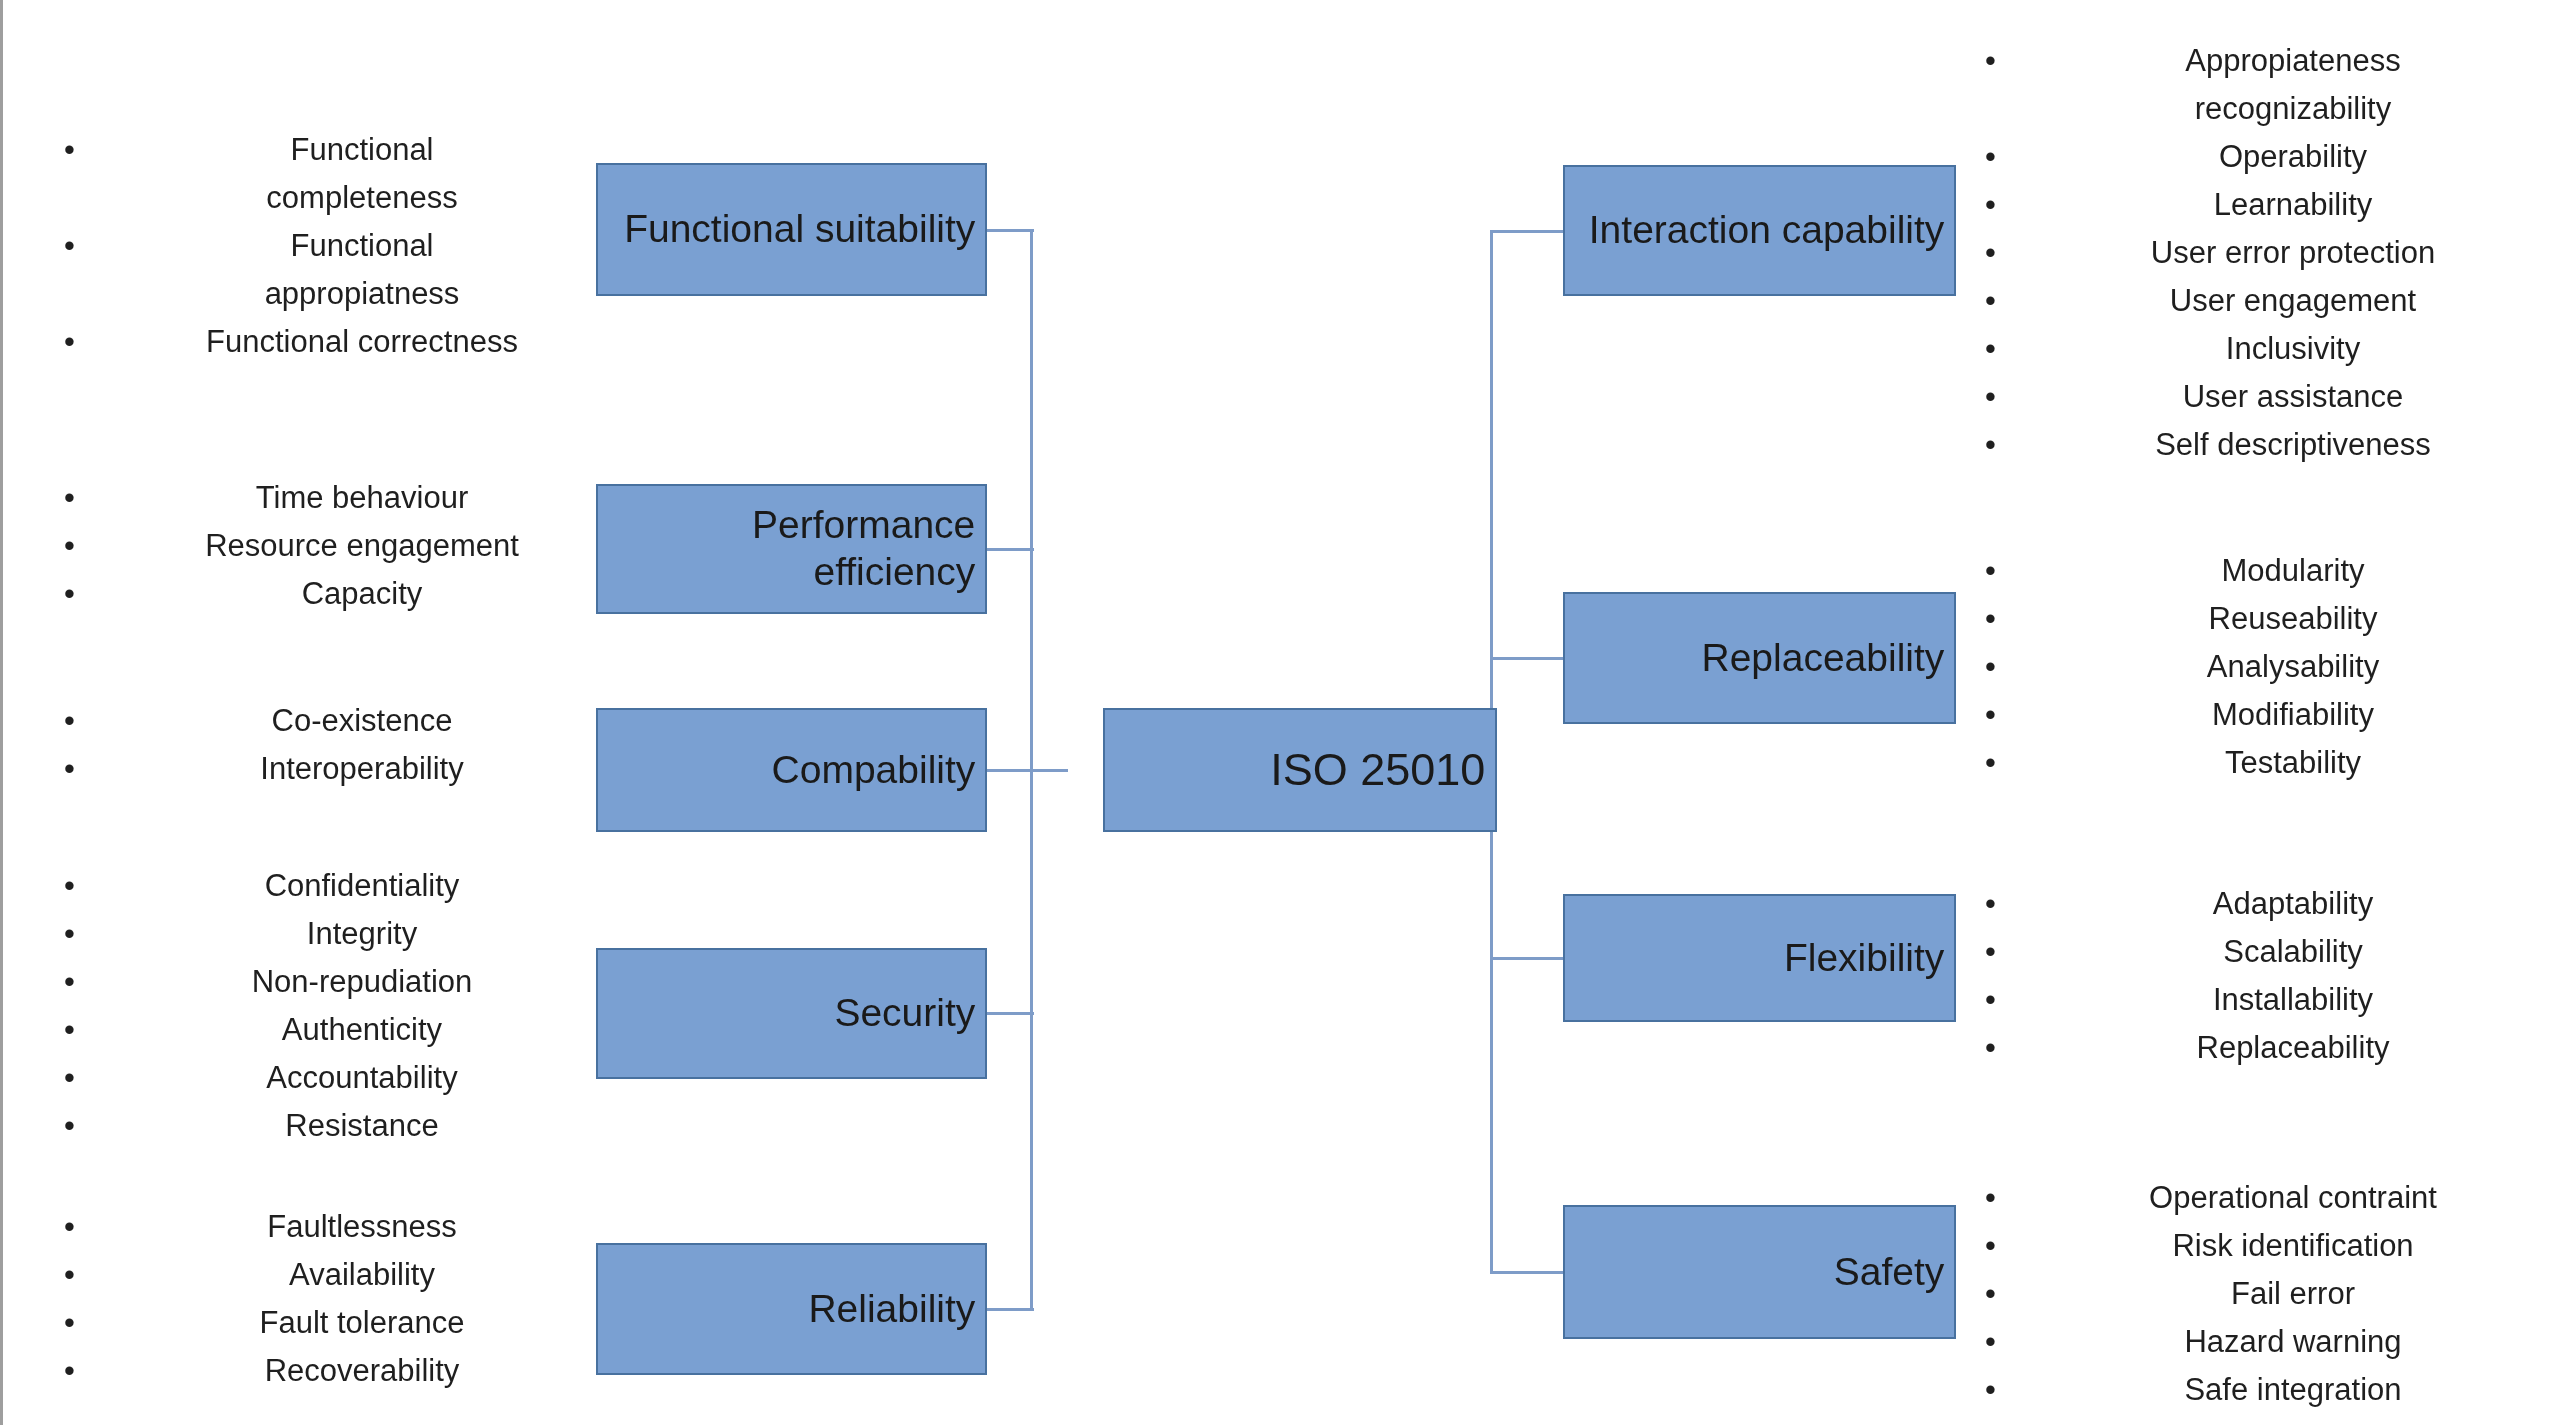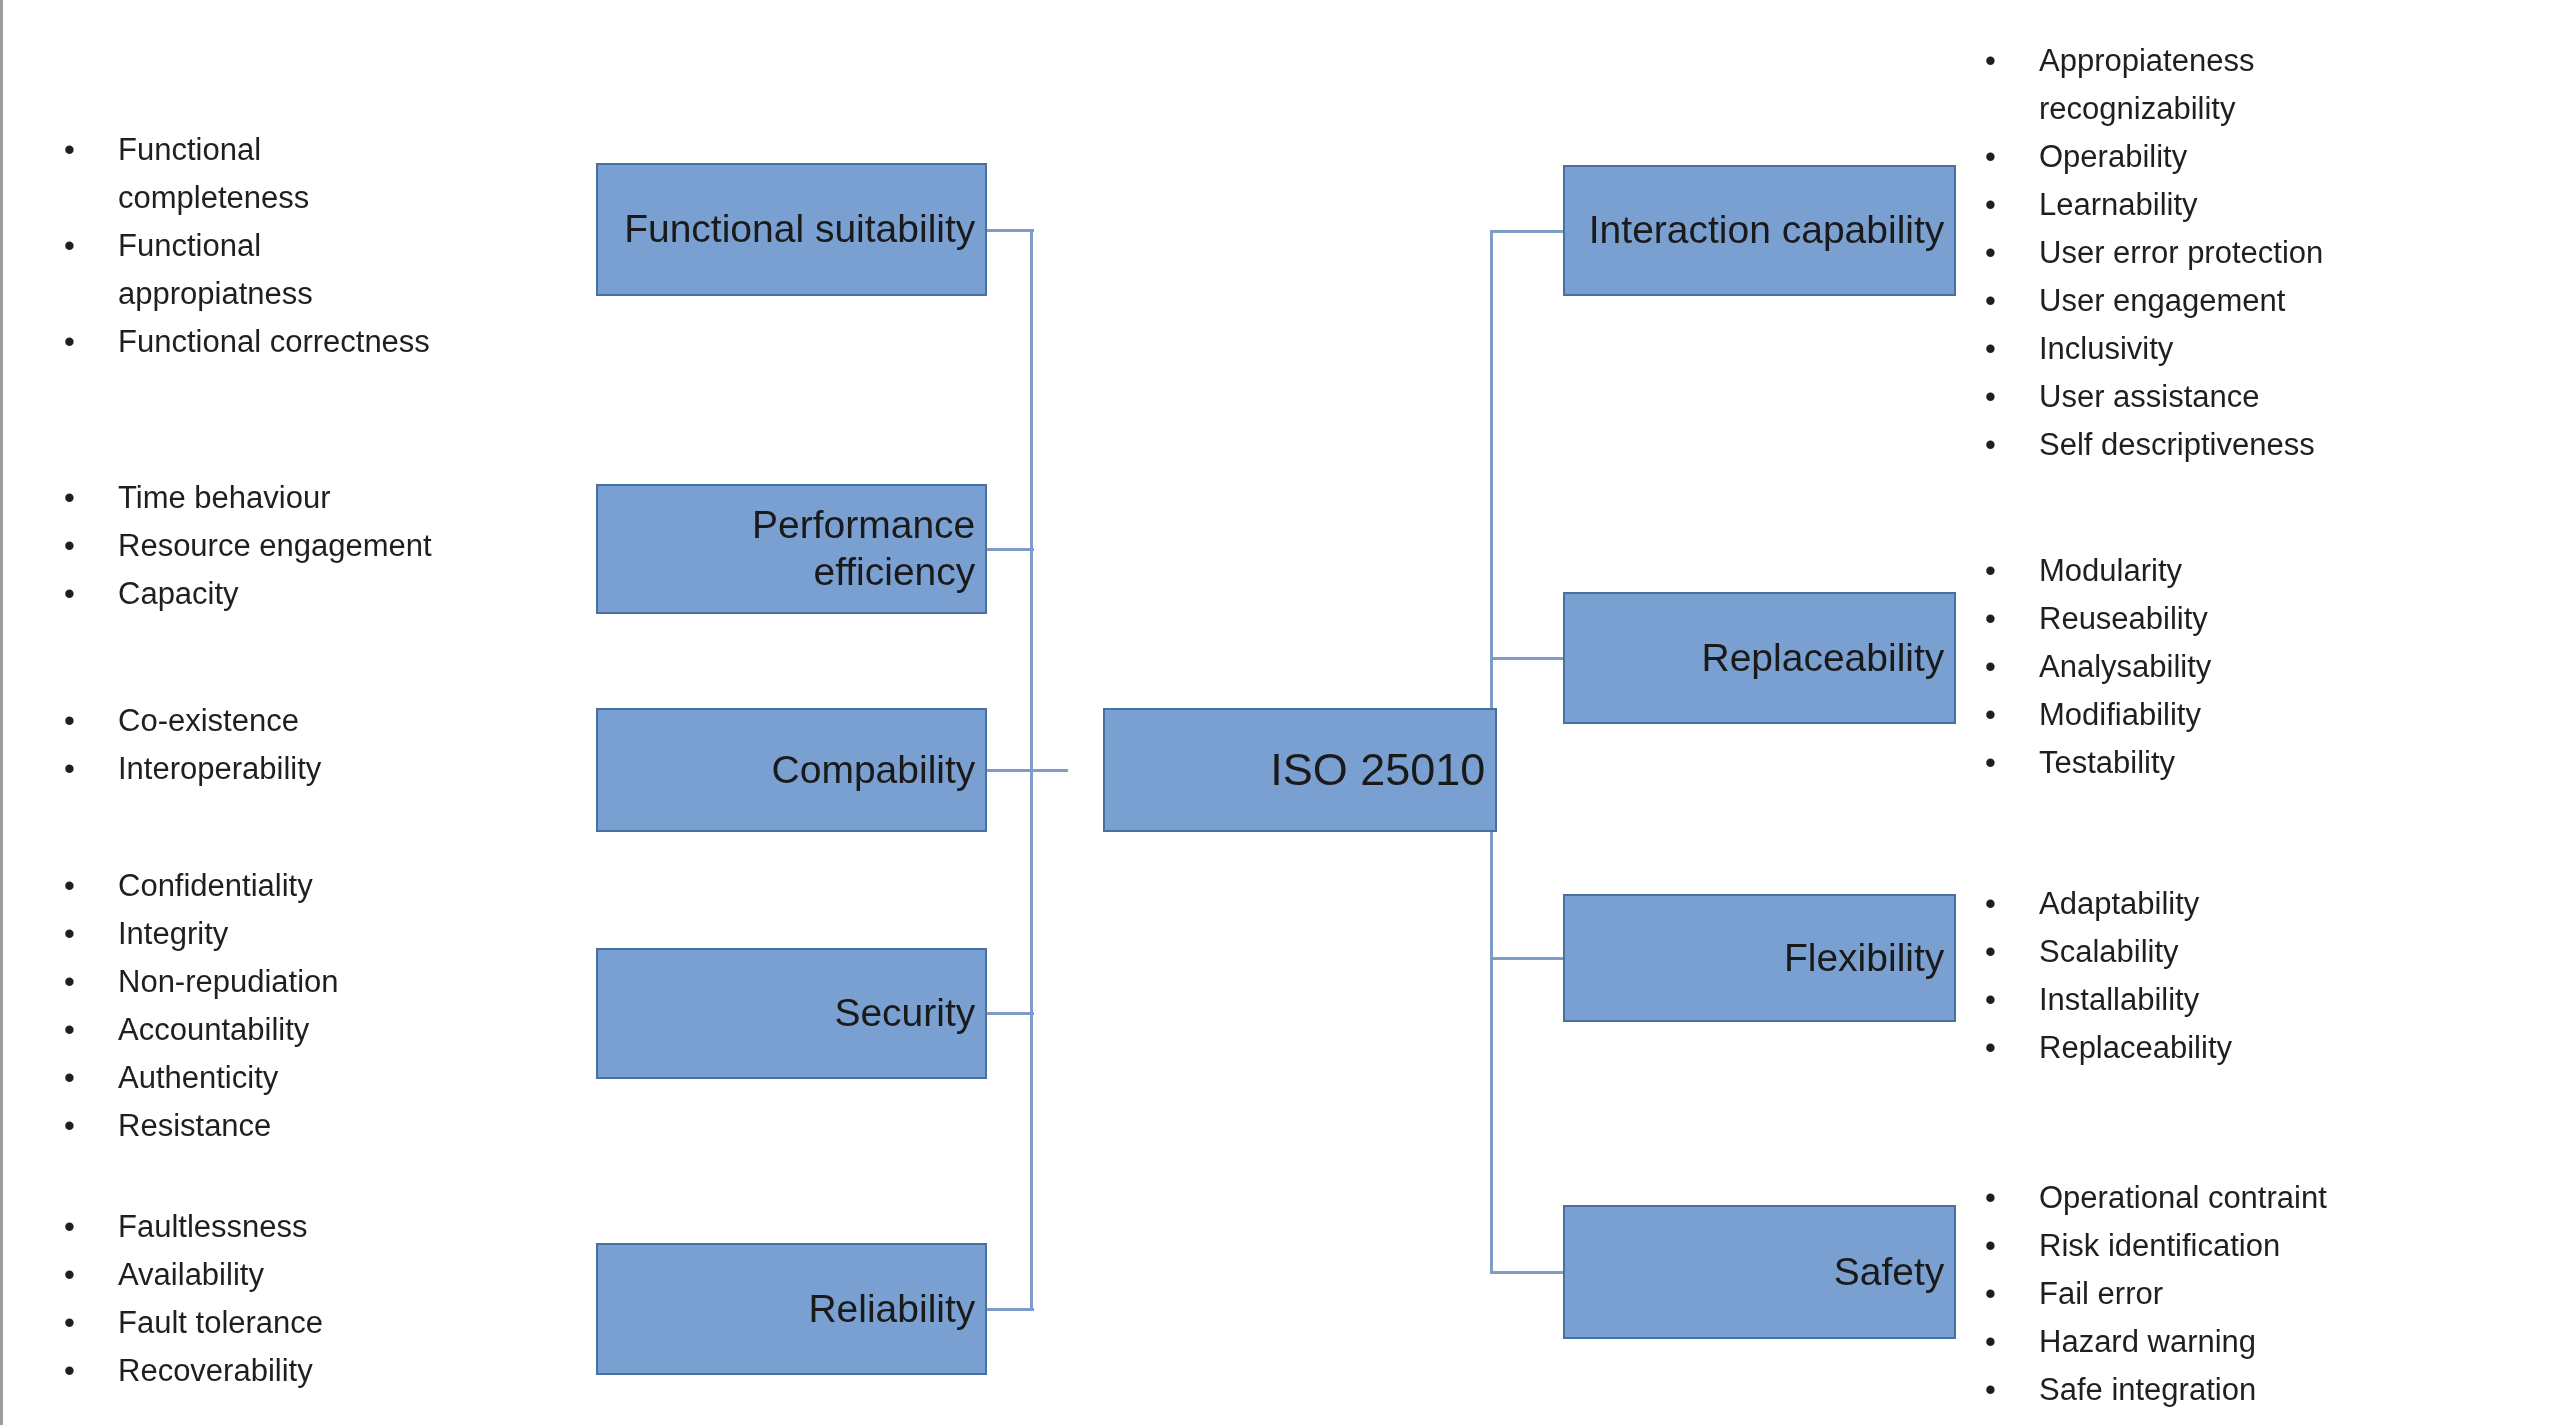--- a/index.html
+++ b/index.html
@@ -18,21 +18,21 @@
     color:var(--text,#1a1a1a);
     font-size:39px;line-height:1.2;
   }
   .node .lbl{display:block;width:100%;padding:0 9.7px;}
   .node.root{font-size:45px;margin-left:39px;}
 
   ul.blist{
     position:absolute;list-style:none;margin:0;padding:0;
     color:var(--bullet-text,#1f1f1f);font-size:31px;line-height:48px;
   }
-  ul.blist li{position:relative;padding-left:56px;}
+  ul.blist li{position:relative;padding-left:56px;text-align:center;}
   ul.blist li::before{content:var(--bullet-glyph,"\2022");position:absolute;left:1.9px;top:0;}
 </style>
 </head>
 <body>
 
 <div class="stage">
 
   <div class="slide-edge"></div>
 
   <div class="conn" style="left:1030px;top:229px;width:2.9px;height:1082px"></div>
@@ -94,22 +94,22 @@
       <li>Capacity</li>
     </ul>
   <ul class="blist" style="left:62px;top:697px;width:544px">
       <li>Co-existence</li>
       <li>Interoperability</li>
     </ul>
   <ul class="blist" style="left:62px;top:862px;width:544px">
       <li>Confidentiality</li>
       <li>Integrity</li>
       <li>Non-repudiation</li>
+      <li>Authenticity</li>
       <li>Accountability</li>
-      <li>Authenticity</li>
       <li>Resistance</li>
     </ul>
   <ul class="blist" style="left:62px;top:1203px;width:544px">
       <li>Faultlessness</li>
       <li>Availability</li>
       <li>Fault tolerance</li>
       <li>Recoverability</li>
     </ul>
 
   <ul class="blist" style="left:1983px;top:37px;width:564px">

